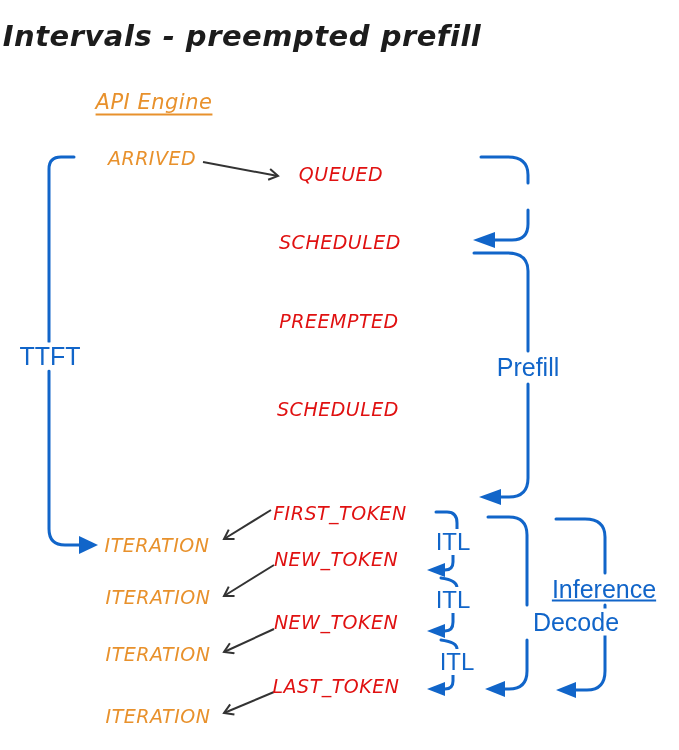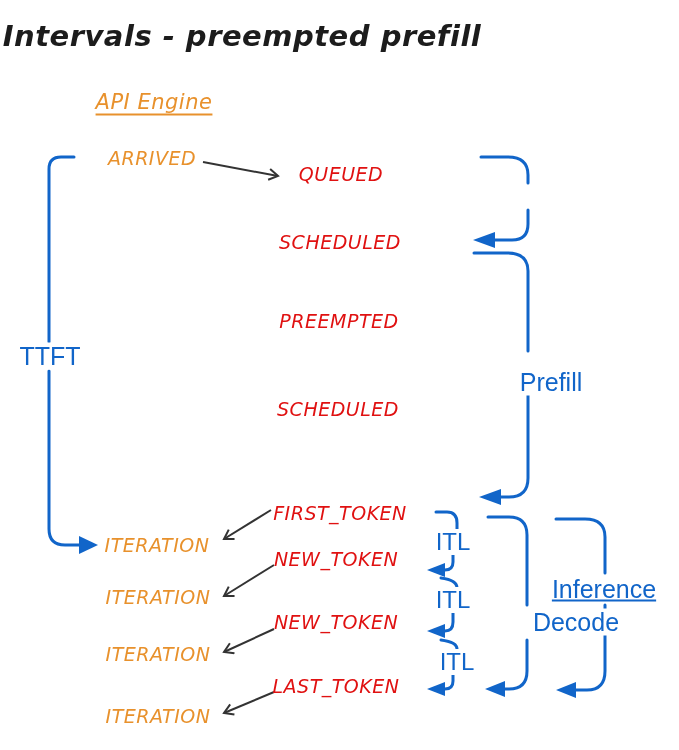--- a/index.html
+++ b/index.html
@@ -111,20 +111,20 @@
   <div class="lbl hand event red" style="left:341px;top:174px;">QUEUED</div>
   <div class="lbl hand event red" style="left:340px;top:242px;">SCHEDULED</div>
   <div class="lbl hand event red" style="left:339px;top:321px;">PREEMPTED</div>
   <div class="lbl hand event red" style="left:338px;top:409px;">SCHEDULED</div>
   <div class="lbl hand event red" style="left:340px;top:513px;">FIRST_TOKEN</div>
   <div class="lbl hand event red" style="left:336px;top:559px;">NEW_TOKEN</div>
   <div class="lbl hand event red" style="left:336px;top:622px;">NEW_TOKEN</div>
   <div class="lbl hand event red" style="left:336px;top:686px;">LAST_TOKEN</div>
 
   <div class="lbl blue-lbl" style="left:50px;top:356px;">TTFT</div>
-  <div class="lbl blue-lbl" style="left:528px;top:382px;margin-left:23px;">Prefill</div>
+  <div class="lbl blue-lbl" style="left:528px;top:367px;">Prefill</div>
   <div class="lbl blue-lbl itl-lbl" style="left:453px;top:542px;">ITL</div>
   <div class="lbl blue-lbl itl-lbl" style="left:453px;top:600px;">ITL</div>
   <div class="lbl blue-lbl itl-lbl" style="left:457px;top:662px;">ITL</div>
   <div class="lbl blue-lbl" style="left:528px;top:622px;margin-left:48px;">Decode</div>
   <div class="lbl blue-lbl" style="left:604px;top:589px;text-decoration:underline;">Inference</div>
 
 </div>
 
 </body></html>

